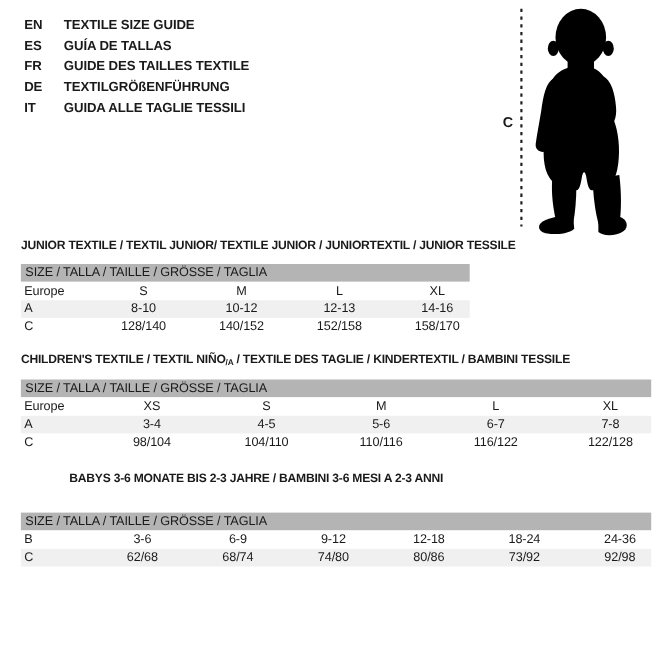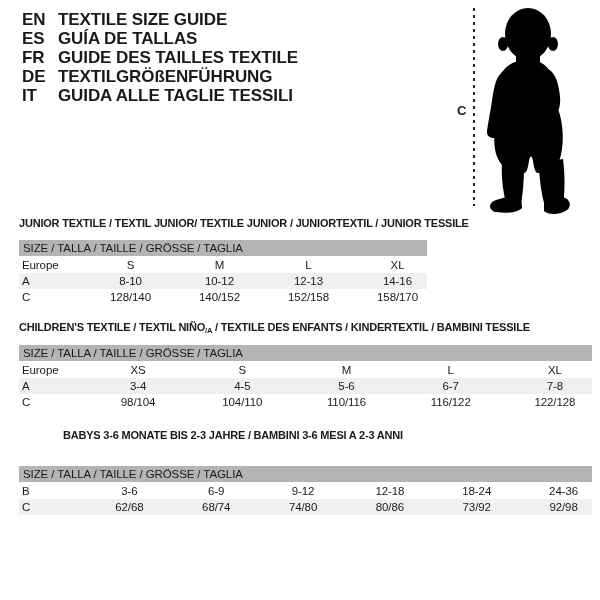--- a/index.html
+++ b/index.html
@@ -14,22 +14,22 @@
     position: relative;
     width: 600px;
     height: 600px;
     background: #ffffff;
     font-family: "Liberation Sans", sans-serif;
     color: var(--text, #1a1a1a);
     overflow: hidden;
   }
   
   .lang-block { position: absolute; left: 22px; top: 10px; }
-  .lang-row { display: flex; height: 19px; align-items: flex-start;
-              font-weight: bold; font-size: 17px; letter-spacing: -0.1px; white-space: nowrap; }
+  .lang-row { display: flex; height: 19px; align-items: flex-end;
+              font-weight: bold; font-size: 12px; letter-spacing: -0.1px; white-space: nowrap; }
   .lang-code { width: 36px; }
   
   .figure-svg { position: absolute; left: 440px; top: 5px; }
   .figure-svg .sil { fill: var(--silhouette, #000); }
   .measure-label { position: absolute; left: 457px; top: 103px;
                    font-weight: bold; font-size: 13px; }
   
   .section-title { position: absolute; left: 19px; font-weight: bold; font-size: 11px;
                    letter-spacing: -0.2px; white-space: nowrap; line-height: 14px; }
   .sub { font-size: 7.5px; vertical-align: -2px; }
@@ -113,21 +113,21 @@
     <div class="trow">
       <div class="tlabel">C</div>
       <div class="tcell">128/140</div>
       <div class="tcell">140/152</div>
       <div class="tcell">152/158</div>
       <div class="tcell">158/170</div>
     </div>
   </div>
 
   <div class="section-title" style="top:320px;">
-    <span>CHILDREN'S TEXTILE / TEXTIL NIÑO</span><span class="sub">/A</span><span> / TEXTILE DES ENFANTS / KINDERTEXTIL / BAMBINI TESSILE</span>
+    <span>CHILDREN'S TEXTILE / TEXTIL NIÑO</span><span class="sub">/A</span><span> / TEXTILE DES TAGLIE / KINDERTEXTIL / BAMBINI TESSILE</span>
   </div>
   <div class="size-table" style="top:345px; width:573px;">
     <div class="size-bar">SIZE / TALLA / TAILLE / GRÖSSE / TAGLIA</div>
     <div class="trow">
       <div class="tlabel">Europe</div>
       <div class="tcell">XS</div>
       <div class="tcell">S</div>
       <div class="tcell">M</div>
       <div class="tcell">L</div>
       <div class="tcell">XL</div>

